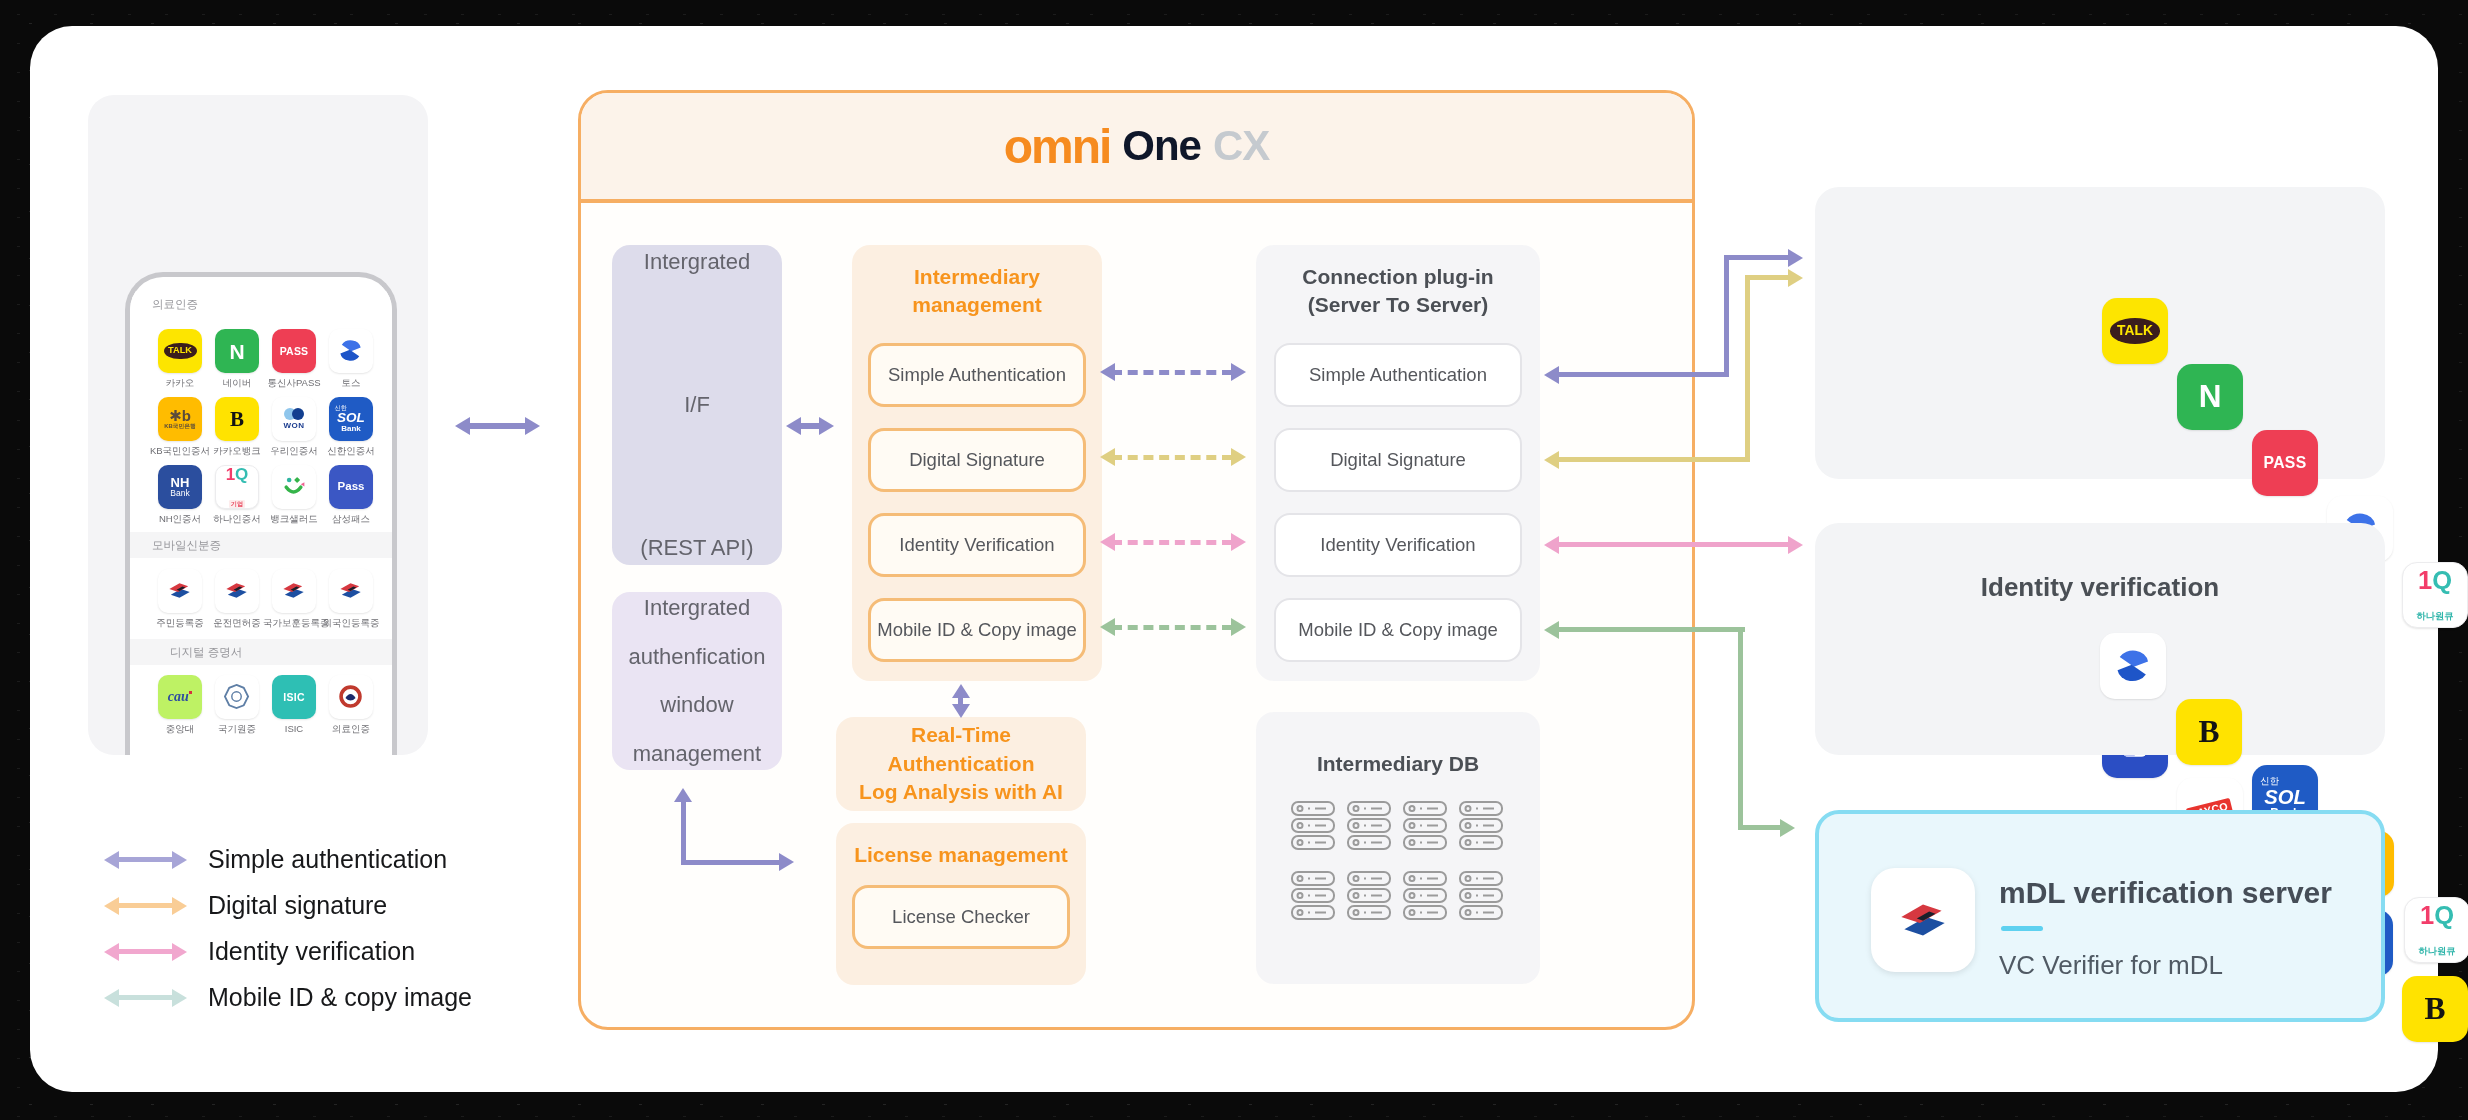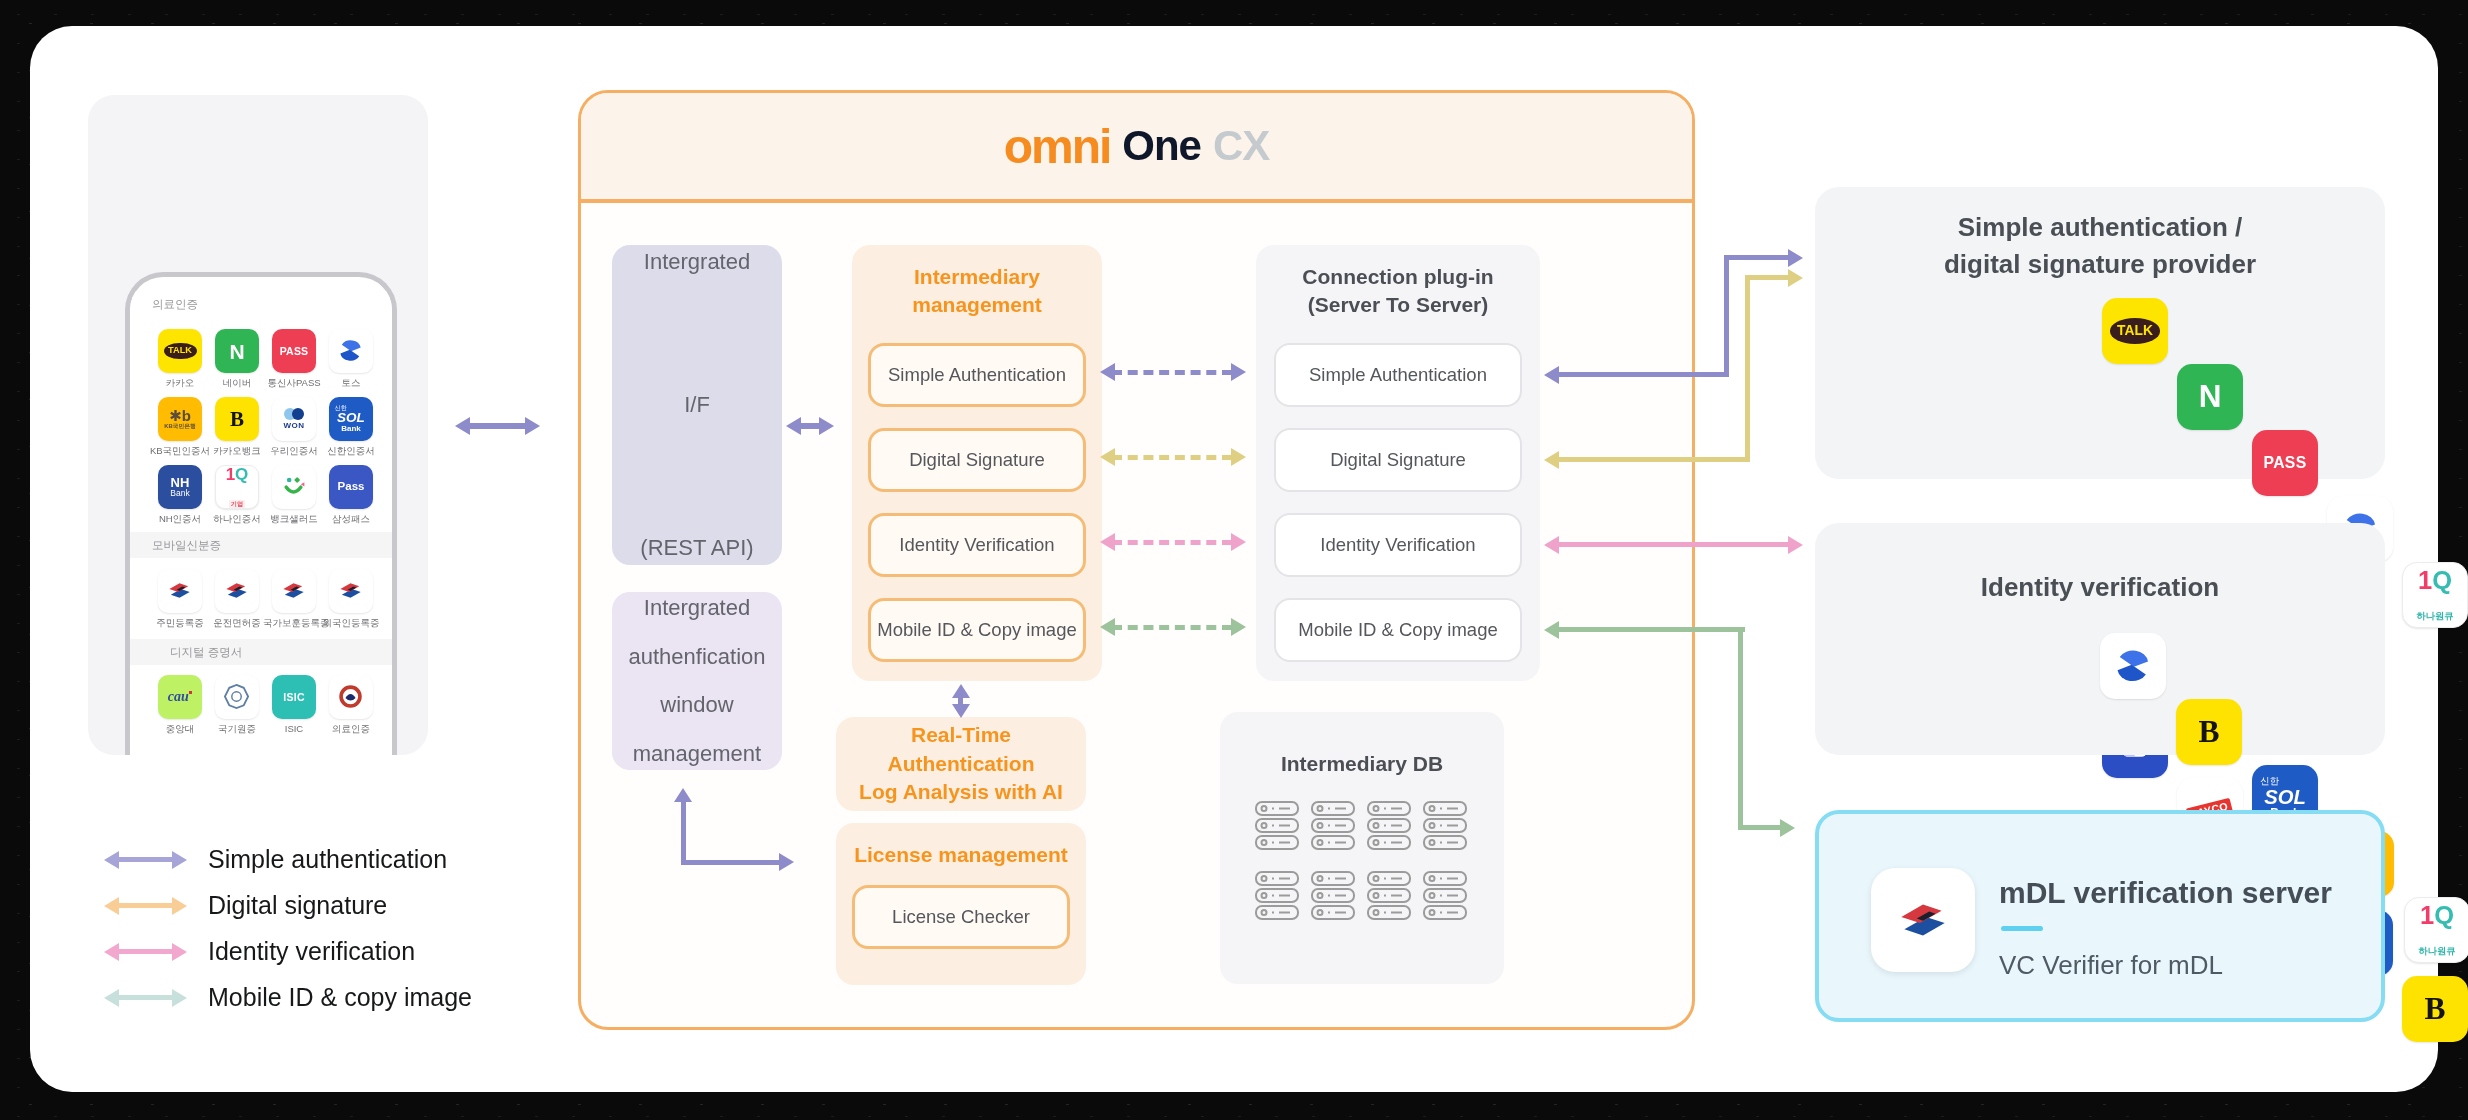--- a/index.html
+++ b/index.html
@@ -344,21 +344,21 @@
     <div class="p-title gray-t" style="position:absolute;top:18px;">
       <div>Connection plug-in</div>
       <div>(Server To Server)</div>
     </div>
     <div class="itembox white" style="top:98px;">Simple Authentication</div>
     <div class="itembox white" style="top:183px;">Digital Signature</div>
     <div class="itembox white" style="top:268px;">Identity Verification</div>
     <div class="itembox white" style="top:353px;">Mobile ID &amp; Copy image</div>
   </div>
 
-  <div class="panel-gray" style="left:1220px;top:712px;width:284px;height:272px;">
+  <div class="panel-gray" style="left:1256px;top:712px;width:284px;height:272px;">
     <div class="p-title gray-t" style="position:absolute;top:38px;">Intermediary DB</div>
 
     <svg class="db-icon" style="left:34px;top:88px;" width="46" height="52" viewBox="0 0 46 52">
         <g fill="none" stroke="#9B9B9B" stroke-width="2">
           <rect x="2" y="2" width="42" height="13" rx="6"></rect>
           <rect x="2" y="19" width="42" height="13" rx="6"></rect>
           <rect x="2" y="36" width="42" height="13" rx="6"></rect>
           <circle cx="10" cy="8.5" r="2.5"></circle>
           <circle cx="10" cy="25.5" r="2.5"></circle>
           <circle cx="10" cy="42.5" r="2.5"></circle>
@@ -438,24 +438,20 @@
           <rect x="2" y="36" width="42" height="13" rx="6"></rect>
           <circle cx="10" cy="8.5" r="2.5"></circle>
           <circle cx="10" cy="25.5" r="2.5"></circle>
           <circle cx="10" cy="42.5" r="2.5"></circle>
           <path d="M18 8.5h2 M25 8.5h11 M18 25.5h2 M25 25.5h11 M18 42.5h2 M25 42.5h11"></path>
         </g>
       </svg>
   </div>
 
   <div class="rpanel" style="top:187px;height:292px;">
-    <div class="rp-title" style="position:absolute;top:22px;">
-      <div>Simple authentication /</div>
-      <div>digital signature provider</div>
-    </div>
 
     <div class="tile t-kakao fs15 abs" style="left:35px;top:111px;">
         <span class="bub">TALK</span>
       </div>
     <div class="tile t-naver fs15 abs" style="left:110px;top:111px;">
         <span class="g-n">N</span>
       </div>
     <div class="tile t-pass fs15 abs" style="left:185px;top:111px;">
         <span class="g-pass">PASS</span>
       </div>

